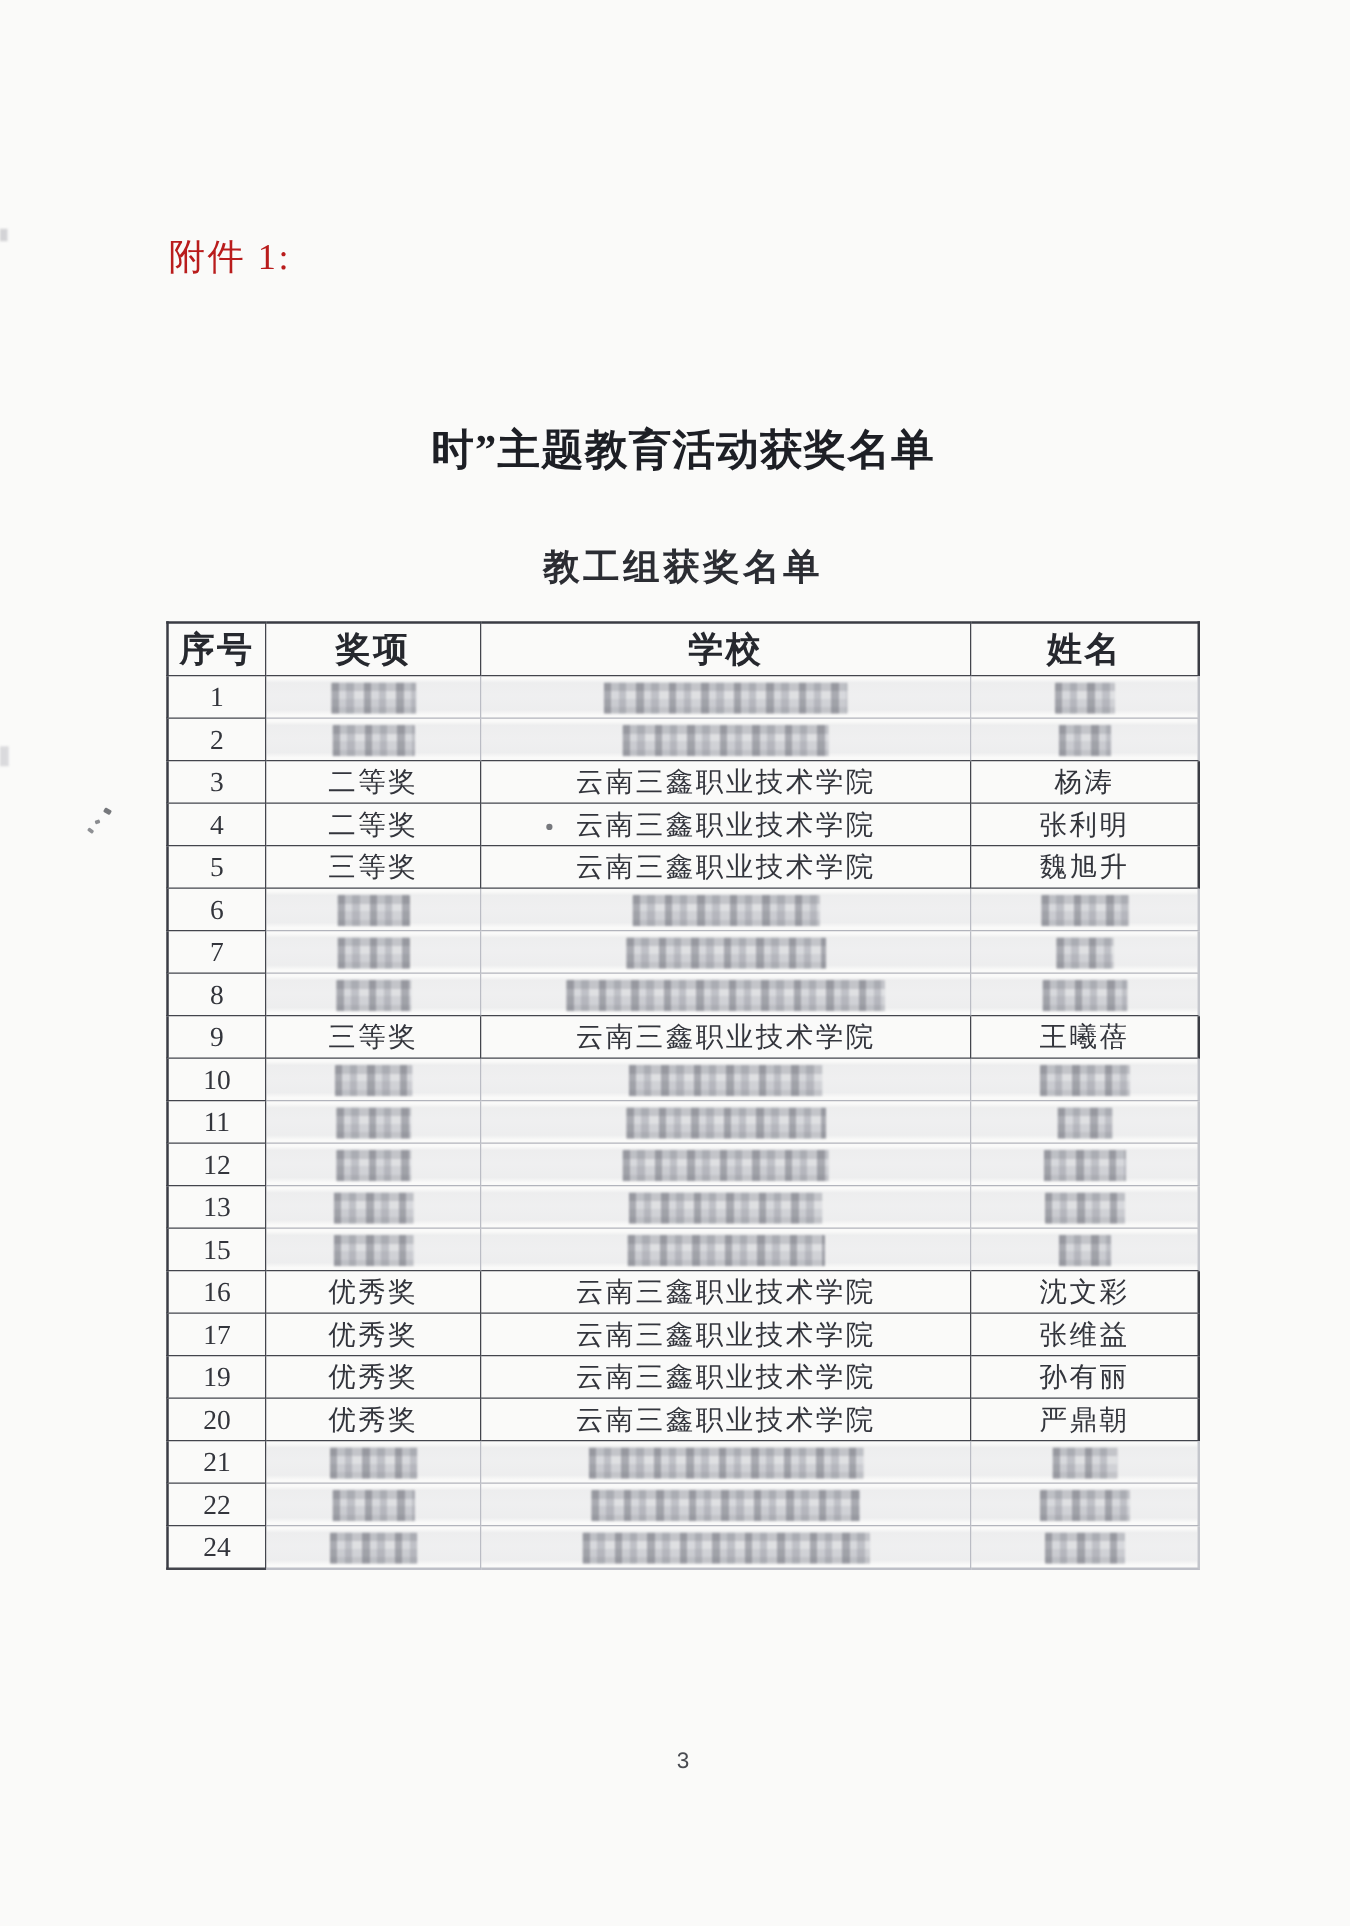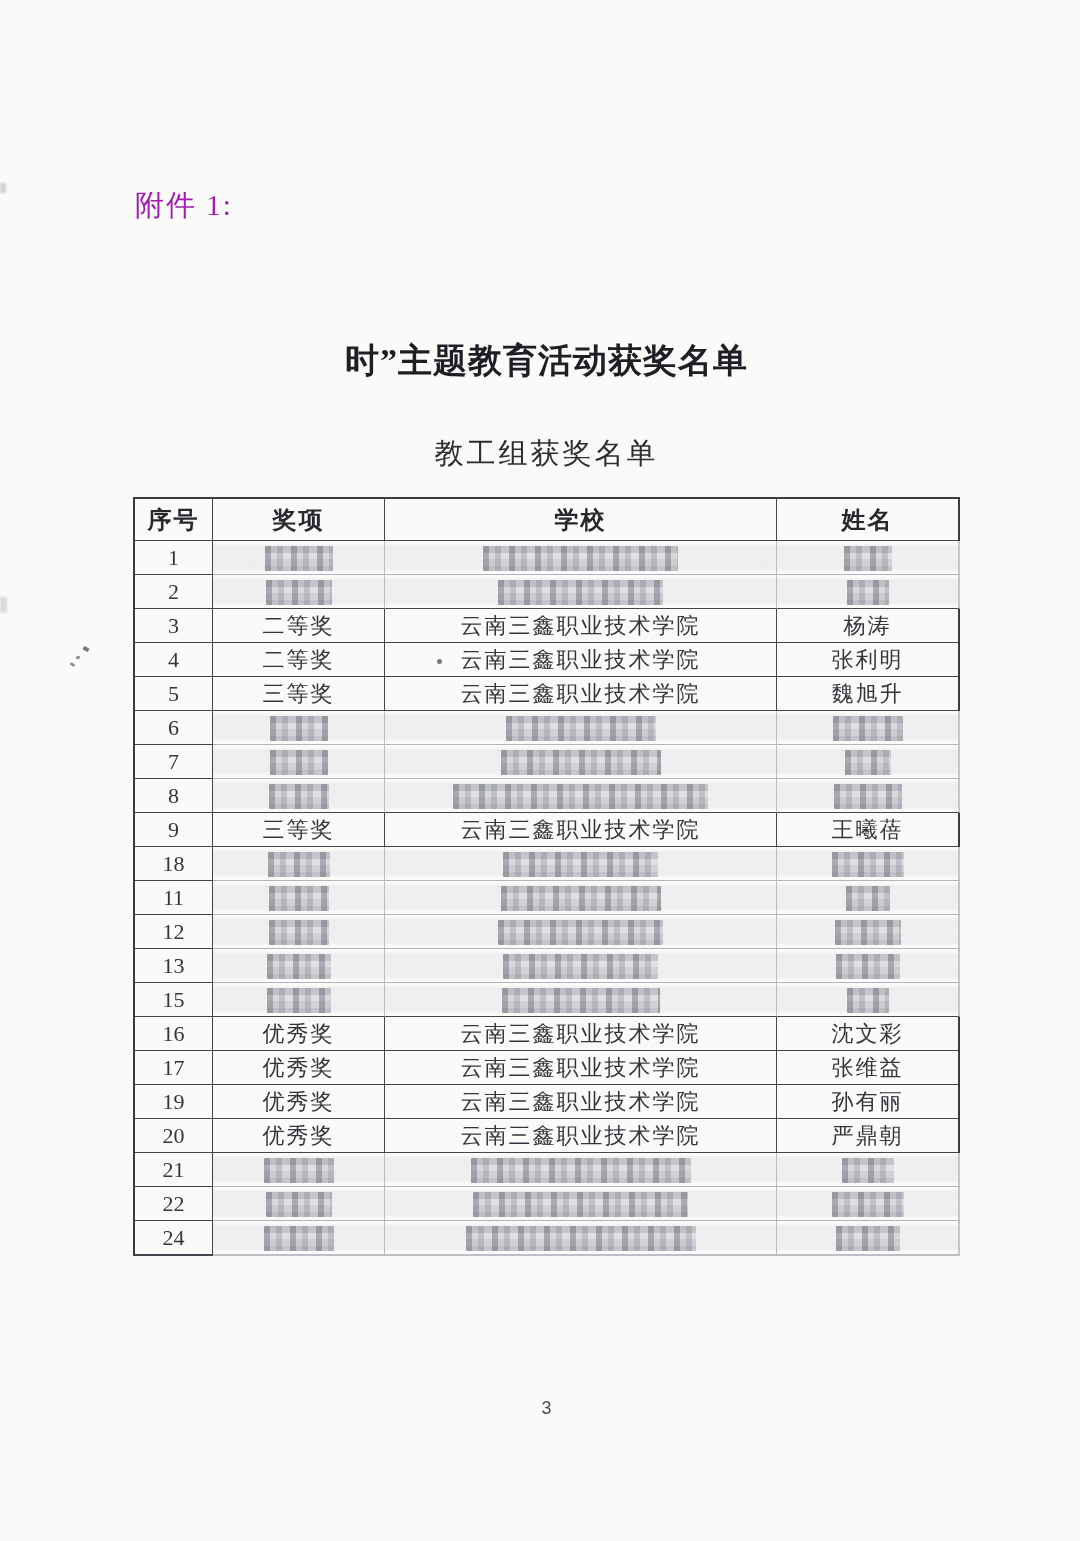--- a/index.html
+++ b/index.html
@@ -6,48 +6,48 @@
   body {
     width:1080px; height:1541px; position:relative; overflow:hidden;
     background:#fafaf9;
     font-family:"Liberation Serif","DejaVu Serif",serif;
     color:#26282e;
   }
   .content { position:absolute; left:133px; top:0; width:827px; }
 
   .attachment {
     position:absolute; left:2px; top:186px;
-    font-size:29px; letter-spacing:2px; color:#a21caf;
+    font-size:29px; letter-spacing:2px; color:#b91c1c;
   }
   .doc-title {
     position:absolute; left:0; top:281px; width:100%;
     text-align:center; font-weight:bold; font-size:34px;
     line-height:53px; letter-spacing:1px; color:#1d1f25;
     font-family:"Liberation Serif","DejaVu Serif",serif;
   }
   .section-title {
     position:absolute; left:0; top:434px; width:100%;
-    text-align:center; font-size:29px; font-weight:400; letter-spacing:3px;
+    text-align:center; font-size:29px; font-weight:700; letter-spacing:3px;
     color:#2b2d33; font-family:"Liberation Sans","DejaVu Sans",sans-serif;
   }
 
   table.award {
     position:absolute; left:0; top:497px; width:827px;
     border-collapse:separate; border-spacing:0; table-layout:fixed;
   }
   col.w-no{width:80px} col.w-award{width:172px} col.w-school{width:392px} col.w-name{width:183px}
   th, td {
     padding:0; text-align:center; vertical-align:middle;
     border-right:1px solid #43454d; border-bottom:1px solid #43454d;
     overflow:hidden; white-space:nowrap;
   }
   th {
     height:41px; border-top:2px solid #3a3c44;
     font-family:"Liberation Sans","DejaVu Sans",sans-serif;
-    font-size:24px; font-weight:600; letter-spacing:2px; color:#26282e;
+    font-size:28px; font-weight:600; letter-spacing:2px; color:#26282e;
   }
   td { height:33px; font-size:22px; color:#33353c; }
   th:first-child, td:first-child { border-left:2px solid #3a3c44; }
   th:last-child,  td:last-child  { border-right:2px solid #3a3c44; }
   tr:last-child td { border-bottom-width:2px; }
   td.c-no { font-size:22px; letter-spacing:0; }
   td.c-award, td.c-school, td.c-name { letter-spacing:2px; }
 
   
   td.redacted-cell {
@@ -163,21 +163,21 @@
           <td class="c-school redacted-cell"><span class="mosaic" style="width: 255px;"></span></td>
           <td class="c-name redacted-cell"><span class="mosaic" style="width: 68px;"></span></td>
         </tr>
         <tr>
           <td class="c-no">9</td>
           <td class="c-award">三等奖</td>
           <td class="c-school">云南三鑫职业技术学院</td>
           <td class="c-name">王曦蓓</td>
         </tr>
         <tr class="redacted">
-          <td class="c-no">18</td>
+          <td class="c-no">10</td>
           <td class="c-award redacted-cell"><span class="mosaic" style="width: 62px;"></span></td>
           <td class="c-school redacted-cell"><span class="mosaic" style="width: 155px;"></span></td>
           <td class="c-name redacted-cell"><span class="mosaic" style="width: 72px;"></span></td>
         </tr>
         <tr class="redacted">
           <td class="c-no">11</td>
           <td class="c-award redacted-cell"><span class="mosaic" style="width: 60px;"></span></td>
           <td class="c-school redacted-cell"><span class="mosaic" style="width: 160px;"></span></td>
           <td class="c-name redacted-cell"><span class="mosaic" style="width: 44px;"></span></td>
         </tr>

